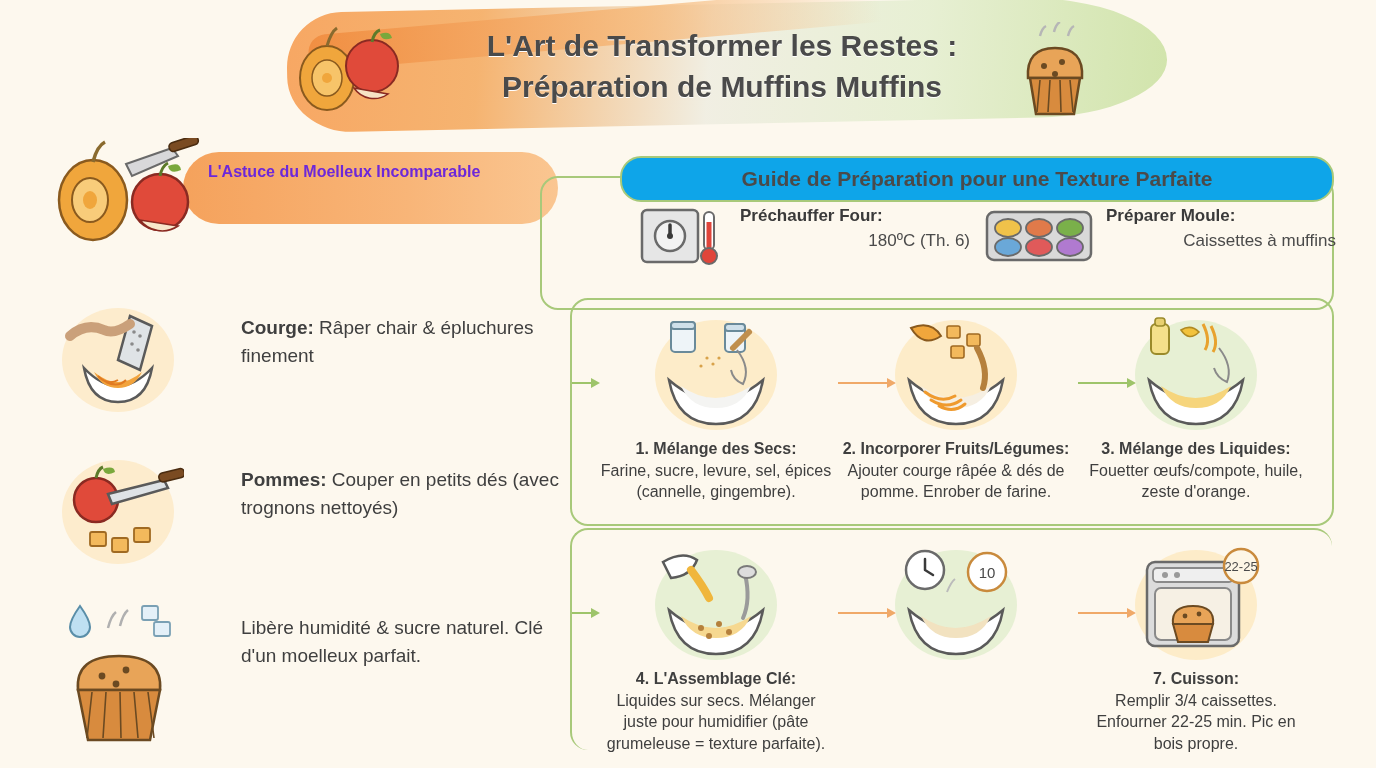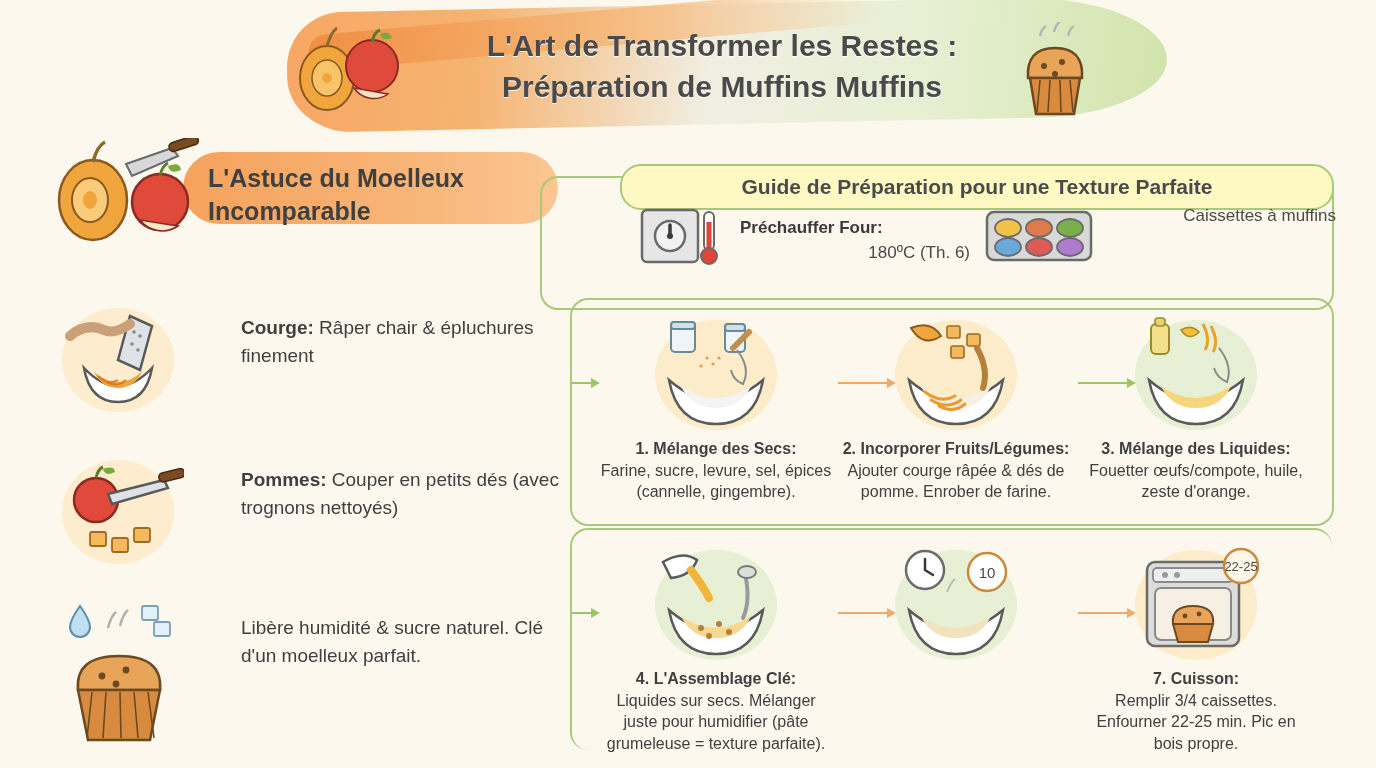--- a/index.html
+++ b/index.html
@@ -77,23 +77,23 @@
     position: absolute;
     left: 135px; top: 20px;
     width: 375px; height: 72px;
     background: linear-gradient(90deg,#f5a25c 0%, #f8b578 60%, #fac691 100%);
     border-radius: 36px;
   }
   .left-badge-text {
     position: absolute;
     left: 160px; top: 30px;
     width: 330px;
-    font-size: 25px;
+    font-size: 16px;
     font-weight: bold;
-    color: #404040;
+    color: #6d28d9;
     line-height: 1.3;
   }
   .left-hero-art {
     position: absolute;
     left: 0px; top: 6px;
     width: 160px; height: 110px;
   }
 
   .left-item {
     position: absolute;
@@ -126,23 +126,23 @@
   .left-item .txt b { font-weight: bold; }
 
   
   .right-panel {
     position: absolute;
     left: 540px; top: 156px;
     width: 800px; height: 600px;
   }
   .guide-banner {
     position: absolute;
-    left: 80px; top: 8px;
+    left: 80px; top: 0px;
     width: 710px; height: 42px;
-    background: #fef9c3;
+    background: #0ea5e9;
     border: 2px solid #a8c97a;
     border-radius: 21px;
     display: flex;
     align-items: center;
     justify-content: center;
     font-size: 21px;
     font-weight: bold;
     color: #4a4a4a;
   }
   .frame-outer {
@@ -184,21 +184,21 @@
 
   
   .prep-row {
     position: absolute;
     left: 96px; top: 48px;
     width: 700px; height: 86px;
   }
   .prep-item { position: absolute; top: 0; width: 330px; height: 84px; }
   .prep-item .icon { position: absolute; left: 0; top: 2px; width: 92px; height: 62px; }
   .prep-item .lines { position: absolute; left: 104px; top: 0px; width: 230px; font-size: 17px; line-height: 1.45; }
-  .prep-item .lines .t1 { font-weight: bold; color: #3a3a3a; margin-top: 12px; }
+  .prep-item .lines .t1 { font-weight: bold; color: #3a3a3a; }
   .prep-item .lines .t2 { color: #4a4a4a; text-align: right; }
 
   
   .steps {
     position: absolute;
     left: 50px;
     width: 740px;
   }
   .step {
     position: absolute;
@@ -415,20 +415,21 @@
           <rect x="3" y="6" width="104" height="48" rx="7" fill="#d9d9d9" stroke="#6a6a6a" stroke-width="2.5"></rect>
           <ellipse cx="24" cy="22" rx="13" ry="9" fill="#f0c24a" stroke="#6a6a6a" stroke-width="1.8"></ellipse>
           <ellipse cx="55" cy="22" rx="13" ry="9" fill="#e07a4a" stroke="#6a6a6a" stroke-width="1.8"></ellipse>
           <ellipse cx="86" cy="22" rx="13" ry="9" fill="#7ab04a" stroke="#6a6a6a" stroke-width="1.8"></ellipse>
           <ellipse cx="24" cy="41" rx="13" ry="9" fill="#6aa8d8" stroke="#6a6a6a" stroke-width="1.8"></ellipse>
           <ellipse cx="55" cy="41" rx="13" ry="9" fill="#e05a5a" stroke="#6a6a6a" stroke-width="1.8"></ellipse>
           <ellipse cx="86" cy="41" rx="13" ry="9" fill="#b07ad0" stroke="#6a6a6a" stroke-width="1.8"></ellipse>
         </svg>
       </div>
       <div class="lines" style="left:122px">
+        <div class="t1">Préparer Moule:</div>
         <div class="t2">Caissettes à muffins</div>
       </div>
     </div>
   </div>
 
   <div class="steps" style="top:158px; height:210px">
     <div class="elbow" style="left:-18px; top:68px"></div>
 
     <div class="step" style="left:10px">
       <div class="art">

